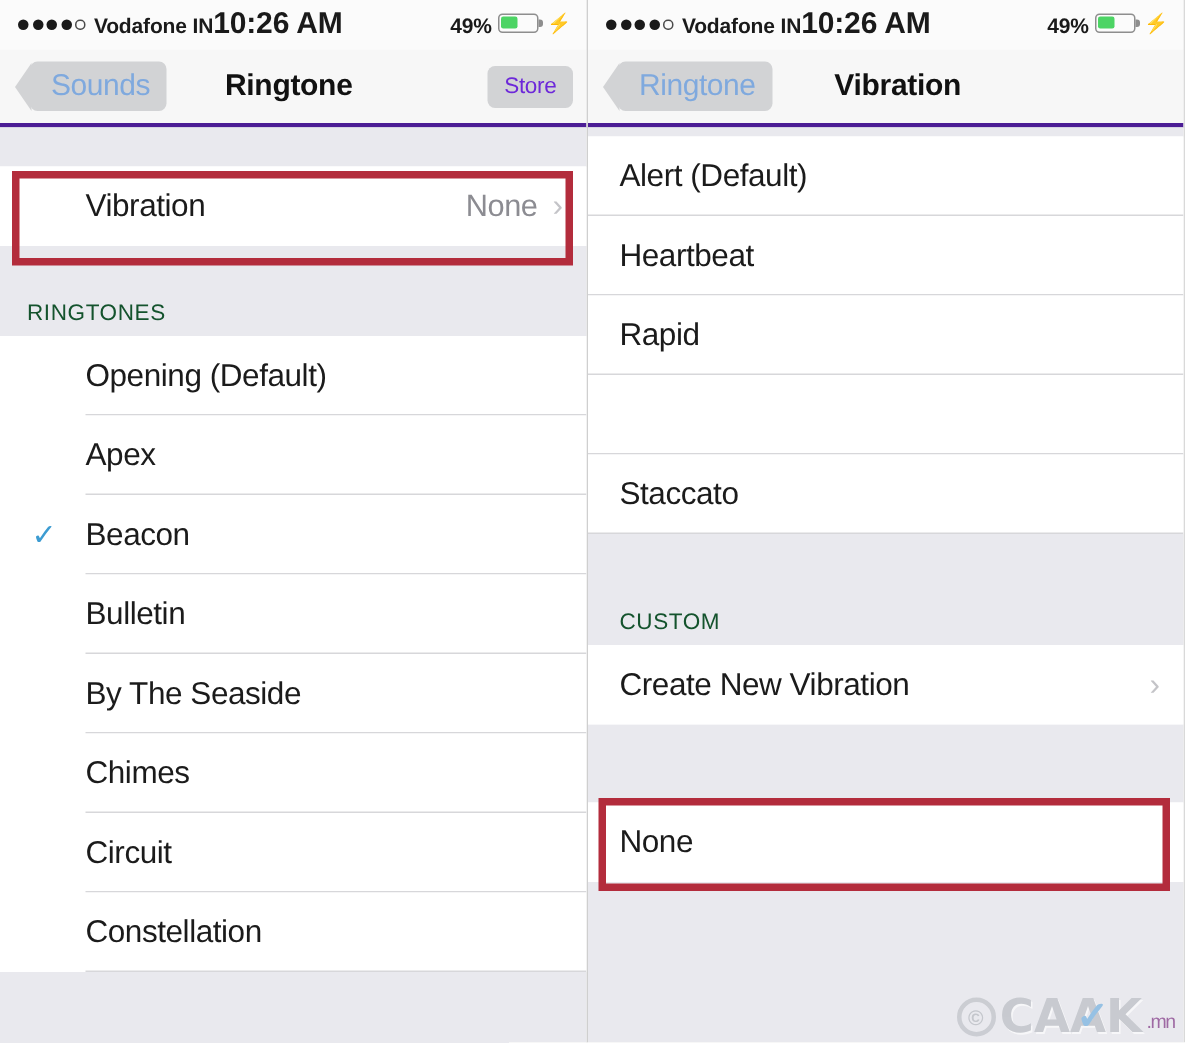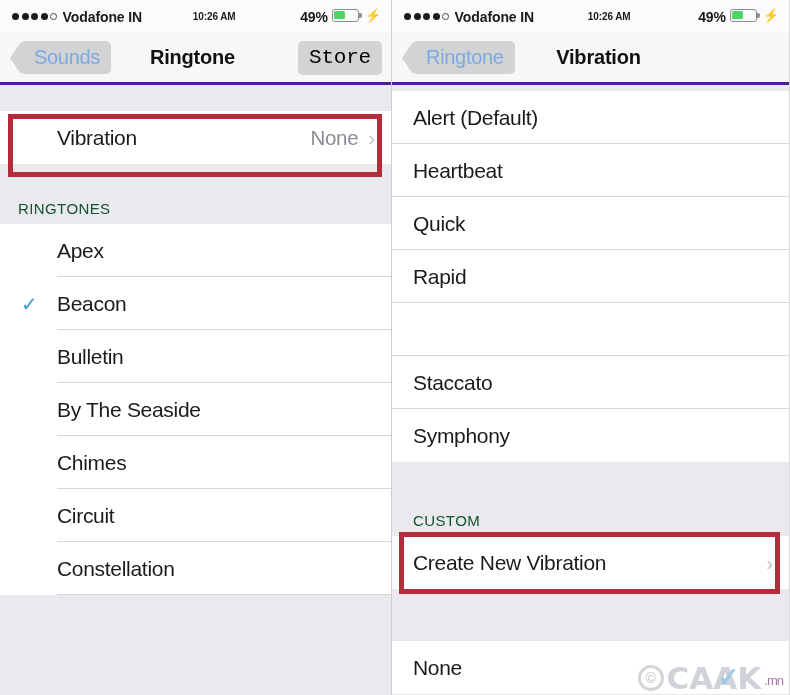--- a/index.html
+++ b/index.html
@@ -34,21 +34,21 @@
     font-size: 14.5px;
     font-weight: bold;
     color: #1a1a1a;
     letter-spacing: -0.1px;
   }
   .sb-left { display: flex; align-items: center; gap: 6px; }
   .dots { display: flex; align-items: center; gap: 2.5px; }
   .dot { width: 7px; height: 7px; border-radius: 50%; background: #1a1a1a; }
   .dot.hollow { background: transparent; border: 1.2px solid #4a4a4a; width: 6.6px; height: 6.6px; }
   .carrier { font-size: 14px; font-weight: bold; }
-  .sb-center { flex: 1; text-align: center; font-size: 10px; font-weight: bold; padding-right: 14px; }
+  .sb-center { flex: 1; text-align: left; font-size: 20px; font-weight: bold; padding-right: 14px; }
   .sb-right { display: flex; align-items: flex-start; gap: 4px; }
   .batt-pct { font-size: 14px; font-weight: bold; }
   .battery {
     position: relative;
     width: 27px; height: 13px;
     border: 1.4px solid #8e8e8e;
     border-radius: 3px;
     display: flex; align-items: center;
     padding: 1.3px;
   }
@@ -104,24 +104,23 @@
     pointer-events: none;
     letter-spacing: -0.2px;
   }
   .navtitle.l { padding-right: 6px; }
   .navtitle.r { padding-left: 16px; }
   .storebtn {
     margin-left: auto;
     background: #d2d3d5;
     border-radius: 5px;
     padding: 5px 11px 6px;
-    color: #000000;
-    font-size: 21px;
+    color: #6d28d9;
+    font-size: 15px;
     letter-spacing: -0.2px;
-    font-family: Liberation Mono, monospace;
   }
 
   
   .body { background: #e9e9ee; height: calc(695px - 85px); position: relative; }
   .gap { background: #e9e9ee; }
   .group { background: #ffffff; }
   .row {
     position: relative;
     background: #ffffff;
     display: flex;
@@ -264,20 +263,24 @@
           <span class="chev">›</span>
         </div>
       </div>
 
       <div class="gap" style="height:60px">
         <div class="section-header">RINGTONES</div>
       </div>
 
       <div class="group">
         <div class="row">
+          <span class="row-label">Opening (Default)</span>
+          <span class="sep"></span>
+        </div>
+        <div class="row">
           <span class="row-label">Apex</span>
           <span class="sep"></span>
         </div>
         <div class="row">
           <span class="check">✓</span>
           <span class="row-label">Beacon</span>
           <span class="sep"></span>
         </div>
         <div class="row">
           <span class="row-label">Bulletin</span>
@@ -341,36 +344,29 @@
       <div class="group">
         <div class="row r-pad">
           <span class="row-label">Alert (Default)</span>
           <span class="sep full"></span>
         </div>
         <div class="row r-pad">
           <span class="row-label">Heartbeat</span>
           <span class="sep full"></span>
         </div>
         <div class="row r-pad">
-          <span class="row-label">Quick</span>
-          <span class="sep full"></span>
-        </div>
-        <div class="row r-pad">
           <span class="row-label">Rapid</span>
           <span class="sep full"></span>
         </div>
         <div class="row r-pad">
           <span class="sep full"></span>
         </div>
         <div class="row r-pad">
           <span class="row-label">Staccato</span>
           <span class="sep full"></span>
-        </div>
-        <div class="row r-pad">
-          <span class="row-label">Symphony</span>
         </div>
       </div>
 
       <div class="gap" style="height:74px">
         <div class="section-header r-sh">CUSTOM</div>
       </div>
 
       <div class="group">
         <div class="row r-pad">
           <span class="row-label">Create New Vibration</span>

